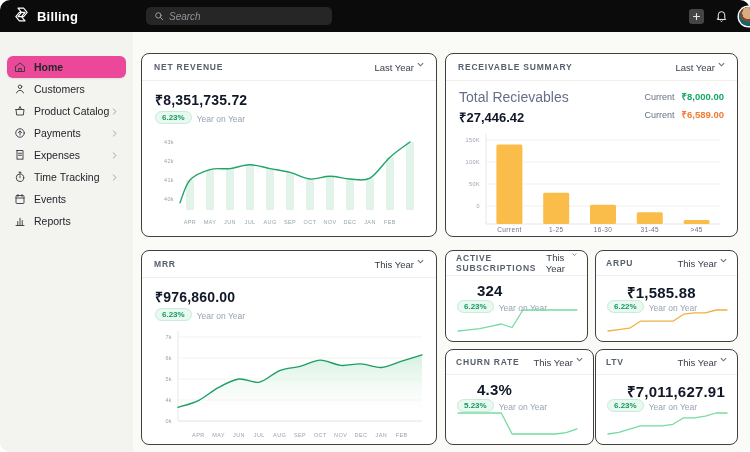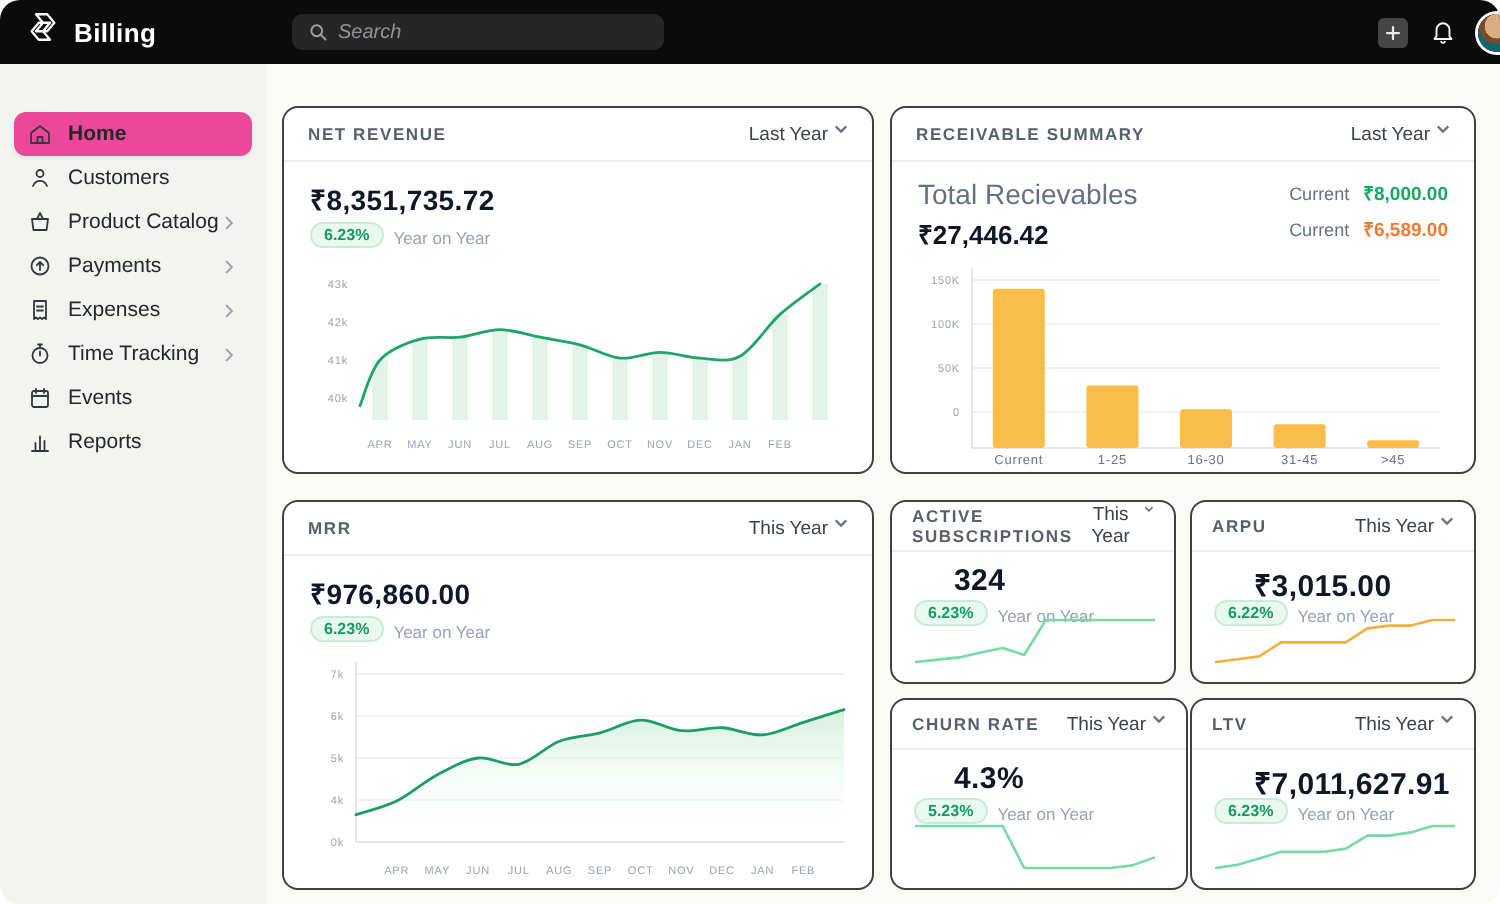--- a/index.html
+++ b/index.html
@@ -366,21 +366,21 @@
   <section class="card scard" id="card-arpu">
     <div class="card-head">
       <span class="card-title">ARPU</span>
       <button class="period">
         <span>This Year</span>
         <svg class="caret" width="7" height="5" viewBox="0 0 8 5">
             <path d="M1 1l3 3 3-3" fill="none" stroke="currentColor" stroke-width="1.3"></path>
           </svg>
       </button>
     </div>
-    <div class="value">₹3,015.00</div>
+    <div class="value">₹1,585.88</div>
     <div class="badge-row">
       <span class="badge">6.22%</span>
       <span class="yoy">Year on Year</span>
     </div>
     <svg class="spark" width="121" height="25">
         <polyline points="1.0,23.0 11.8,21.6 22.6,20.2 33.5,13.2 44.3,13.2 55.1,13.2 65.9,13.2 76.7,6.2 87.5,4.8 98.4,4.8 109.2,2.0 120.0,2.0" fill="none" stroke="#f0b13e" stroke-width="1.3" stroke-linejoin="round" stroke-linecap="round"></polyline>
       </svg>
   </section>
 
   <section class="card scard" id="card-churn">

